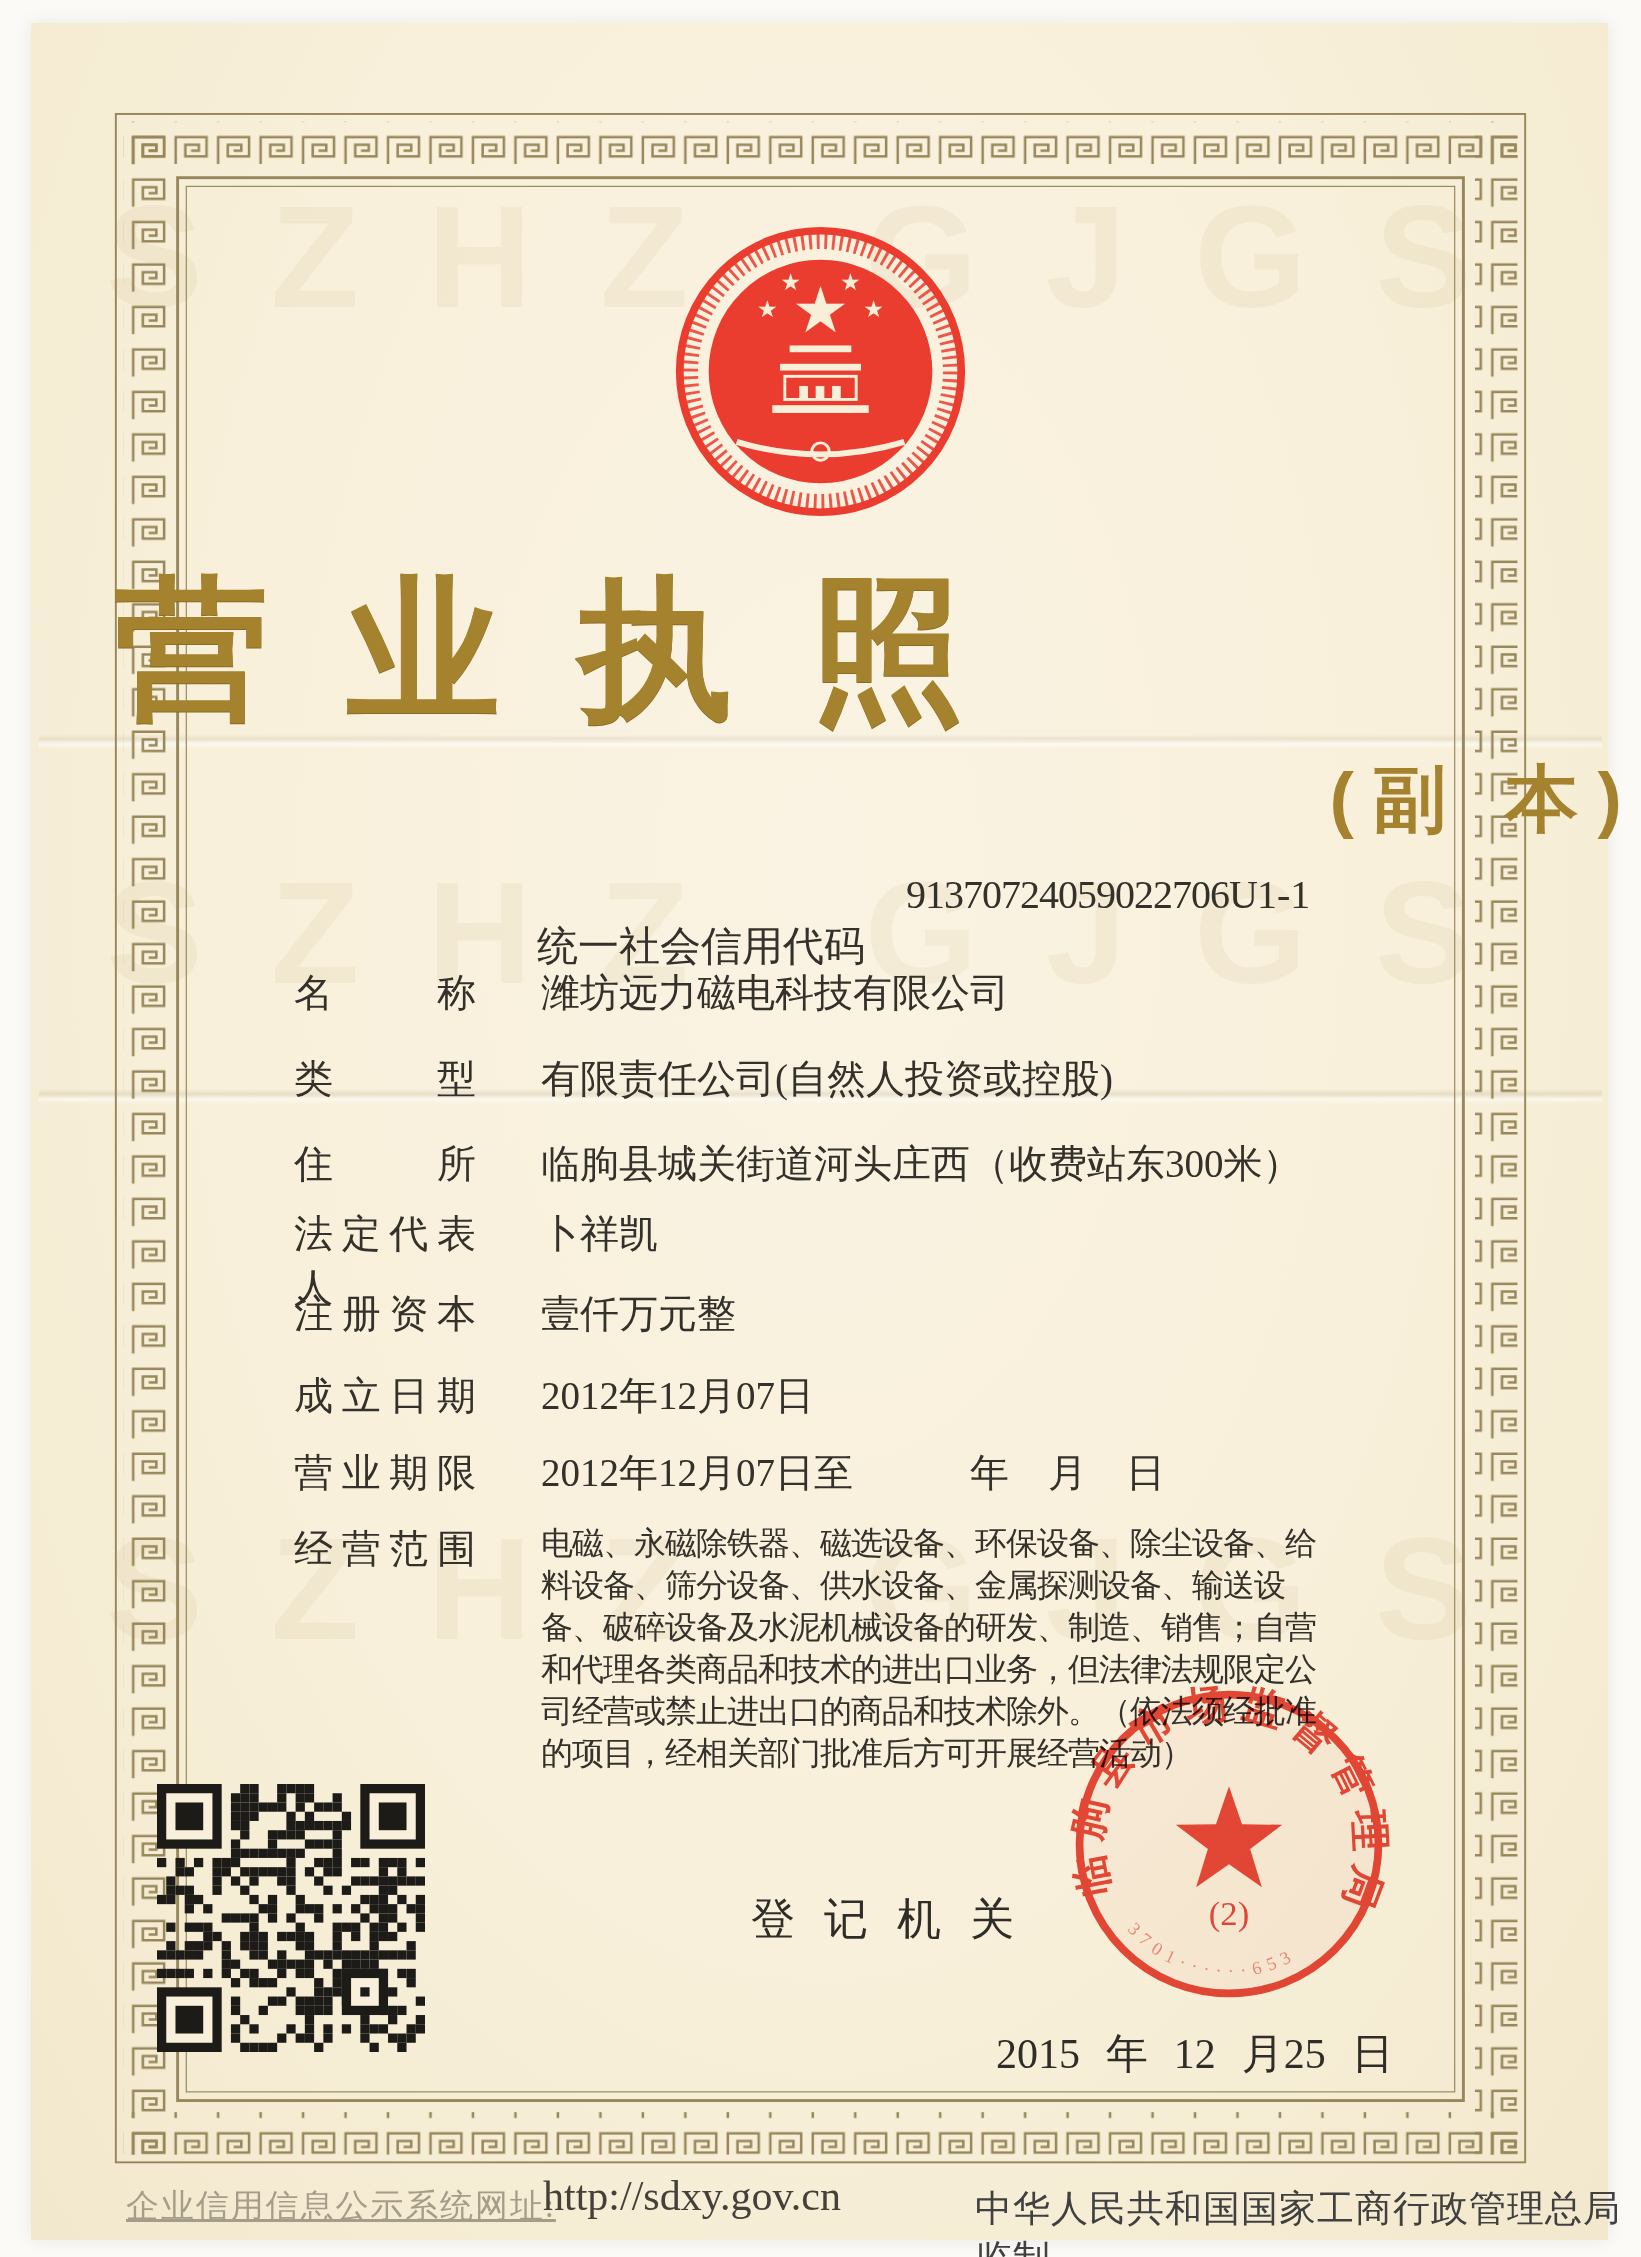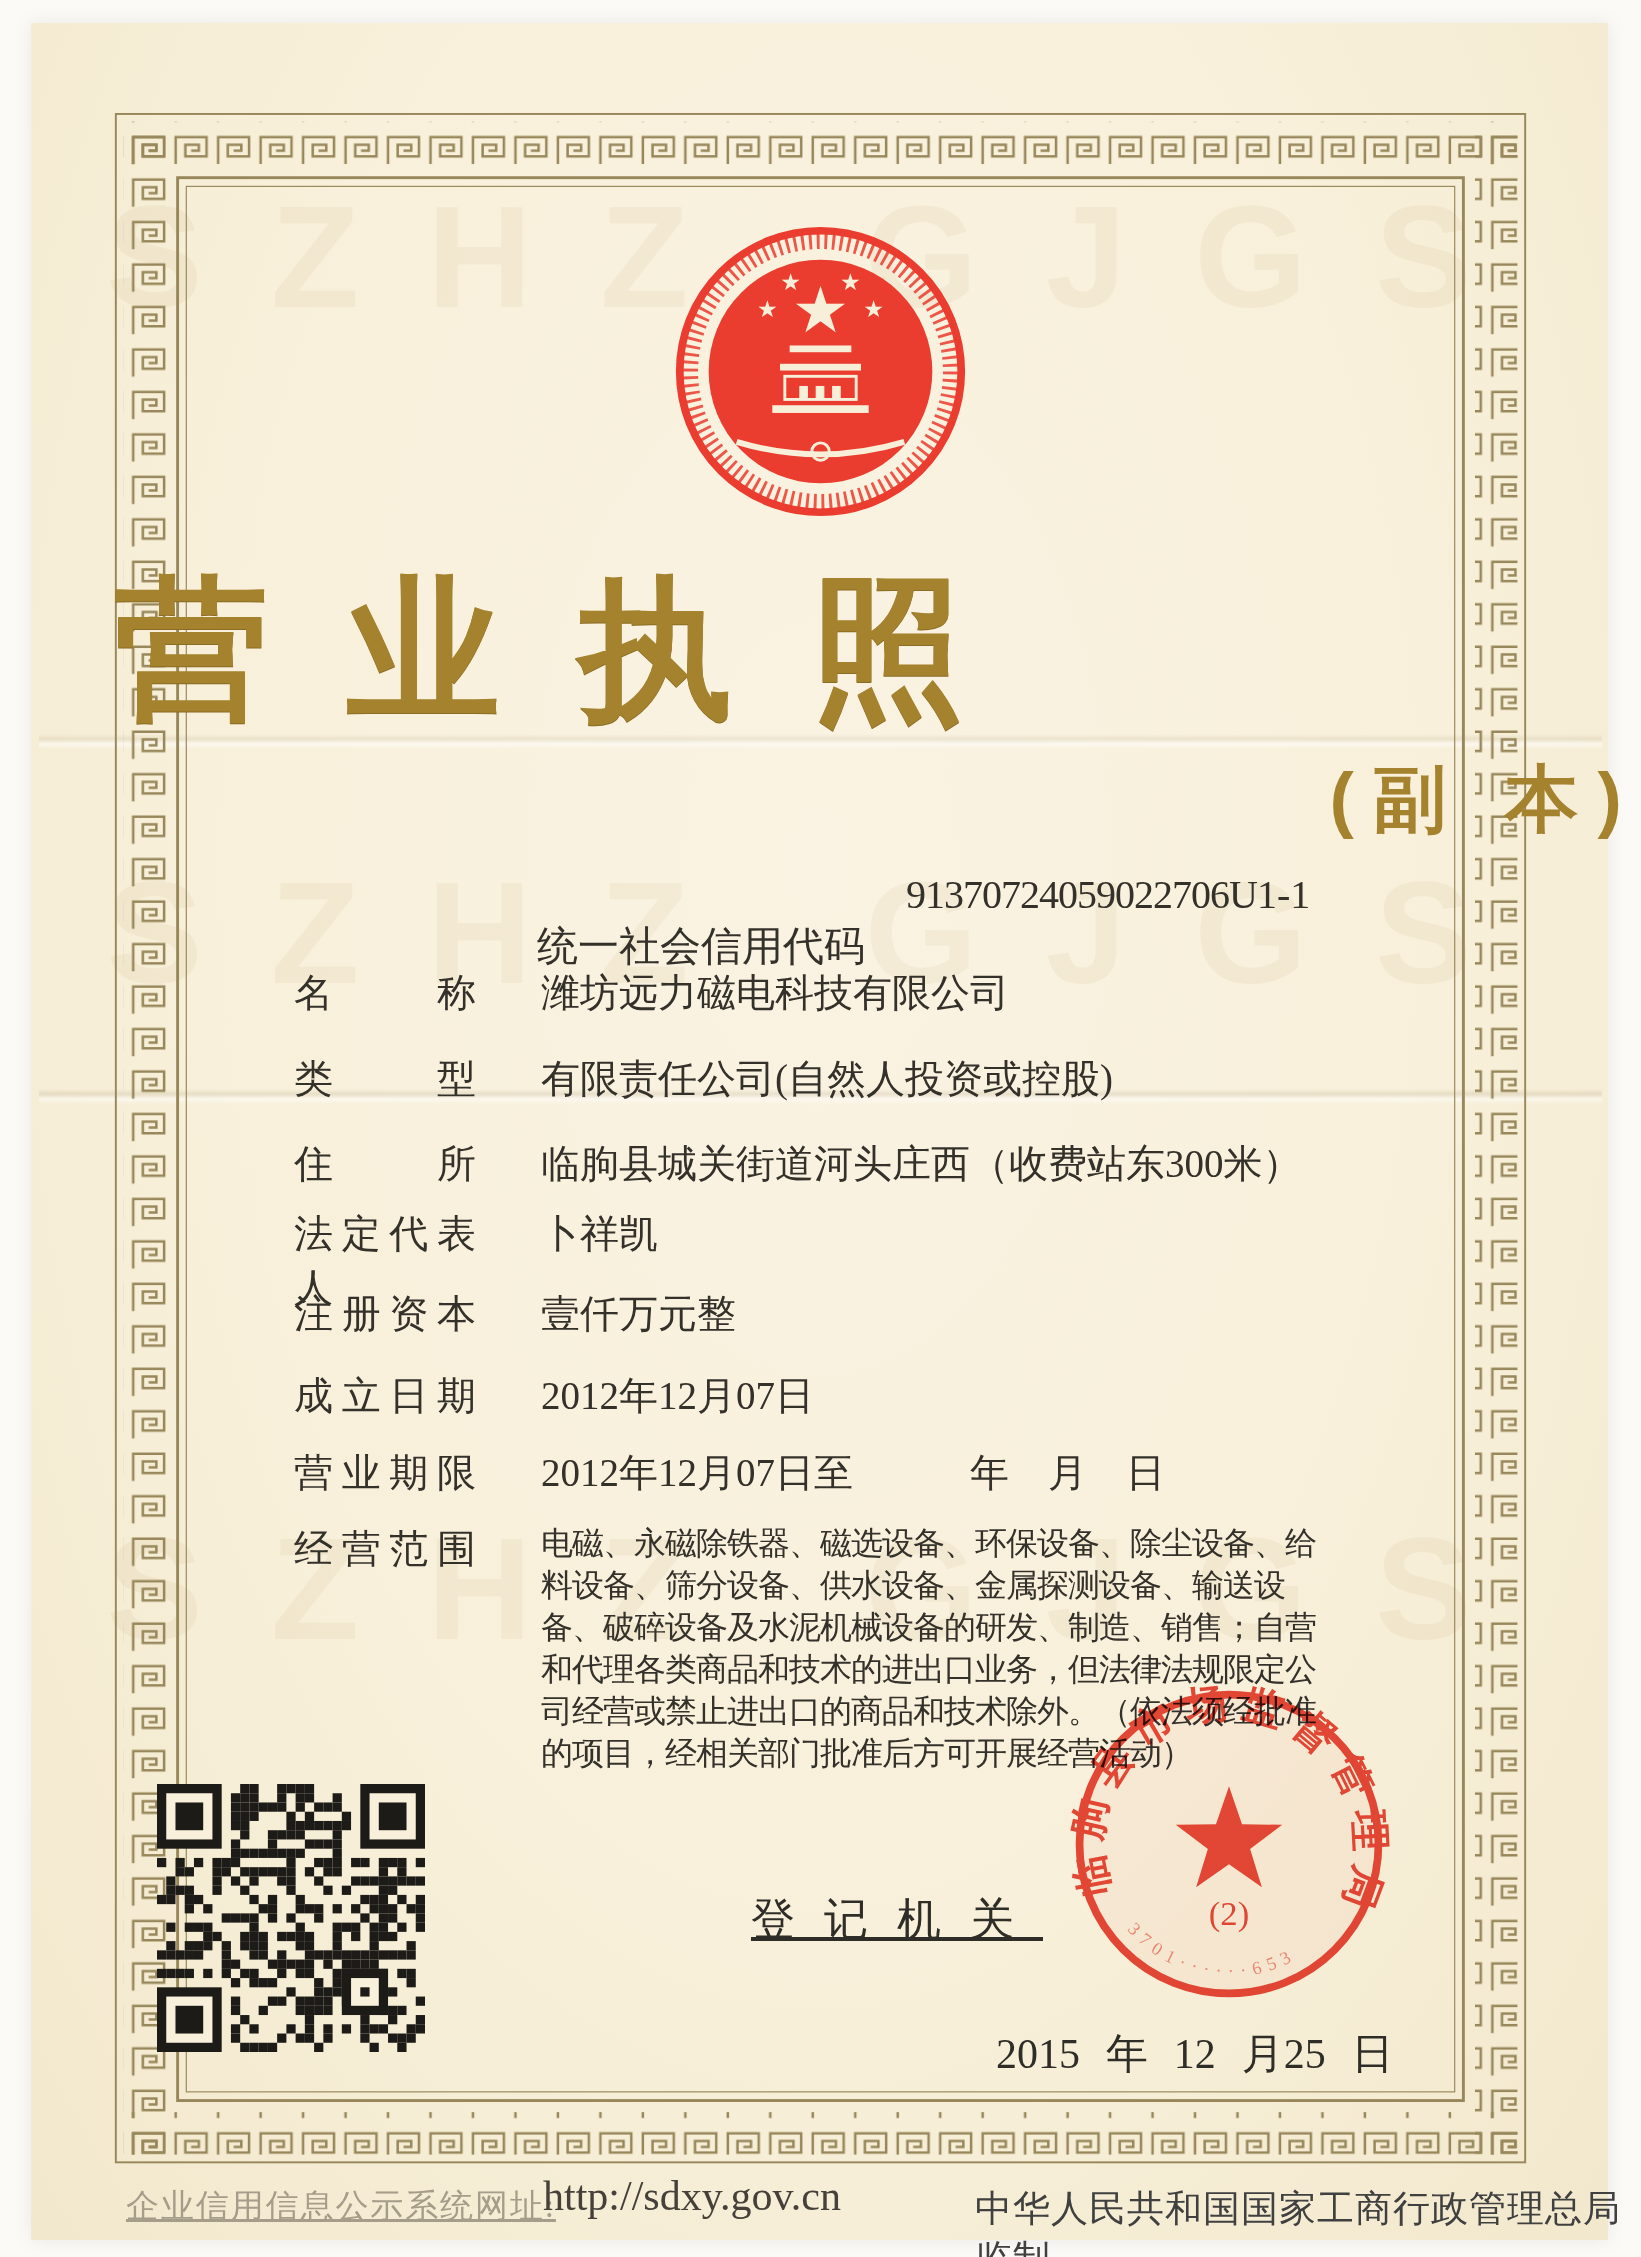--- a/index.html
+++ b/index.html
@@ -30,21 +30,21 @@
   #page-no{position:absolute;left:1257px;font-size:40px;}
   .frow{position:absolute;left:0;width:100%;height:54px;}
   .frow .lbl{position:absolute;left:294px;width:182px;font-size:39px;
              text-align:justify;text-align-last:justify;}
   .frow .val{position:absolute;left:541px;width:946px;font-size:39px;white-space:nowrap;}
   #fr0{top:966px} #fr1{top:1052px} #fr2{top:1137px} #fr3{top:1207px}
   #fr4{top:1287px} #fr5{top:1369px} #fr6{top:1446px}
   #scope{top:1522px;height:270px;}
   #scope .val{font-size:32px;letter-spacing:-1px;line-height:42px;width:850px;}
   #qr{position:absolute;left:157px;top:1784px;}
-  #registrar{position:absolute;left:751px;top:1890px;font-size:44px;letter-spacing:29px;color:#2f2d28;text-decoration:underline;}
+  #registrar{position:absolute;left:751px;top:1890px;font-size:44px;letter-spacing:29px;color:#2f2d28;}
   #stamp{position:absolute;left:1067px;top:1682px;mix-blend-mode:multiply;opacity:.92;}
   #issue-date{position:absolute;left:996px;top:2026px;font-size:42px;word-spacing:15.4px;color:#2f2d28;}
   #footer-site-label{position:absolute;left:126px;top:2184px;font-size:33px;color:#a59d89;letter-spacing:1.9px;text-decoration:underline;}
   #footer-site-url{position:absolute;left:543px;top:2172px;font-size:42px;color:#45413a;}
   #footer-right{position:absolute;left:975px;top:2184px;font-size:37px;color:#404040;letter-spacing:1px;}
 </style>
 </head>
 <body>
 
 <div id="stage">

